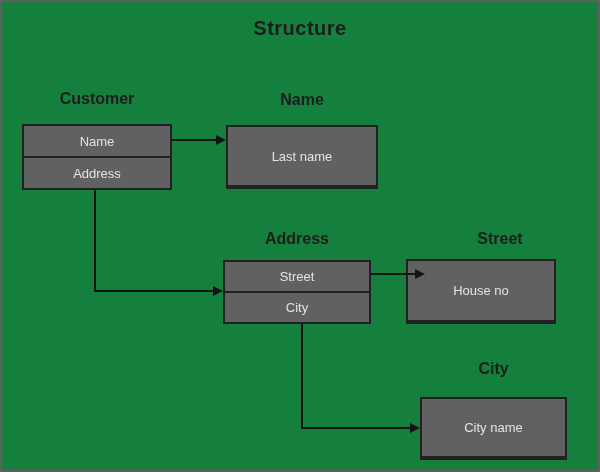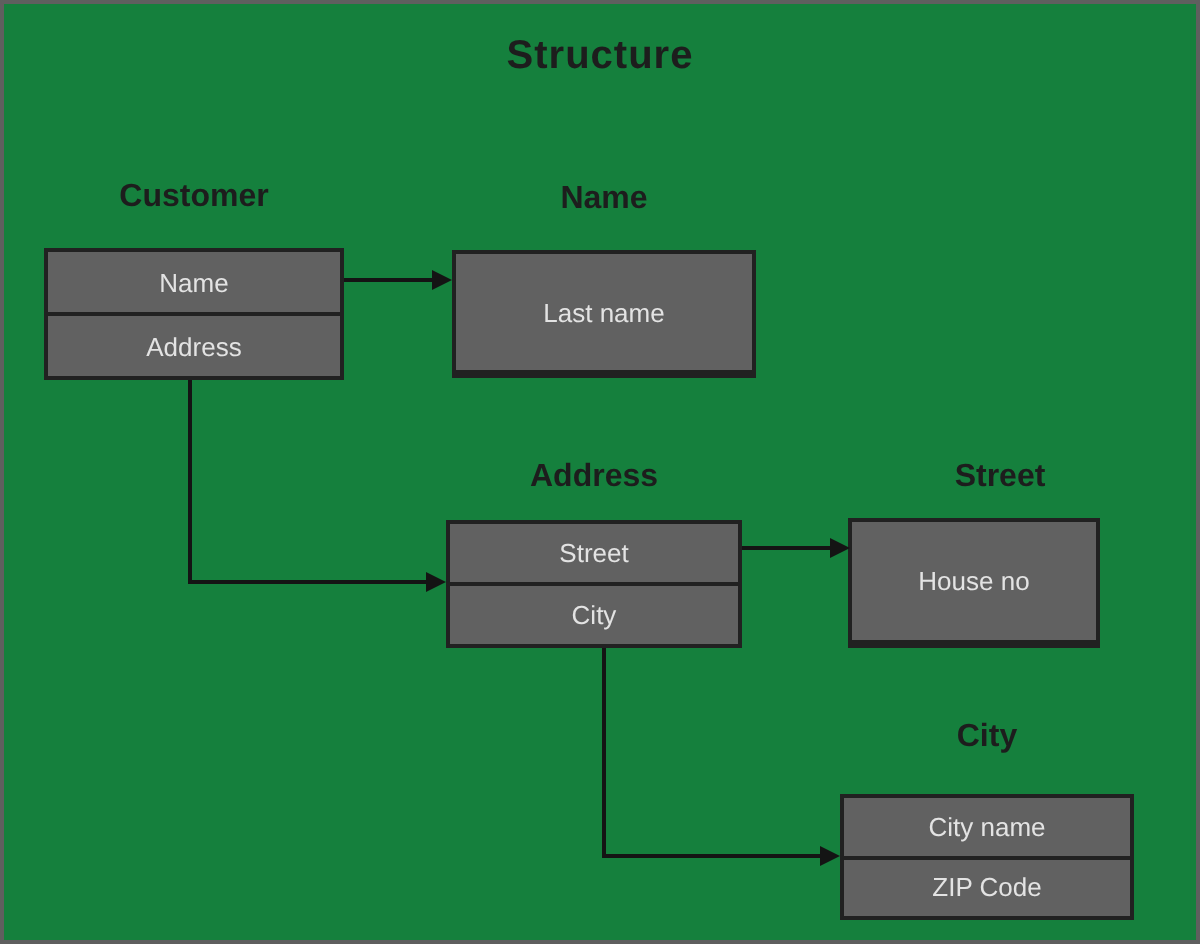--- a/index.html
+++ b/index.html
@@ -89,28 +89,27 @@
     <div class="entity-row divider">Last name</div>
   </div>
 
   <div class="entity-label" style="left:221px; top:228px; width:148px;">Address</div>
   <div class="entity-box" style="left:221px; top:258px; width:148px; height:64px;">
     <div class="entity-row divider">Street</div>
     <div class="entity-row">City</div>
   </div>
 
   <div class="entity-label" style="left:423px; top:228px; width:150px;">Street</div>
-  <div class="entity-box" style="left:422px; top:257px; width:126px; height:65px;">
+  <div class="entity-box" style="left:404px; top:257px; width:150px; height:65px;">
     <div class="entity-row divider">House no</div>
   </div>
 
   <div class="entity-label" style="left:418px; top:358px; width:147px;">City</div>
   <div class="entity-box" style="left:418px; top:395px; width:147px; height:63px;">
     <div class="entity-row divider">City name</div>
-    <div class="entity-row">ZIP Code</div>
   </div>
 
   <div class="h-line" style="left:170px; top:137px; width:44px;"></div>
   <div class="arrow-head" style="left:214px; top:133px;"></div>
 
   <div class="v-line" style="left:92px; top:188px; height:102px;"></div>
   <div class="h-line" style="left:92px; top:288px; width:119px;"></div>
   <div class="arrow-head" style="left:211px; top:284px;"></div>
 
   <div class="h-line" style="left:369px; top:271px; width:44px;"></div>

